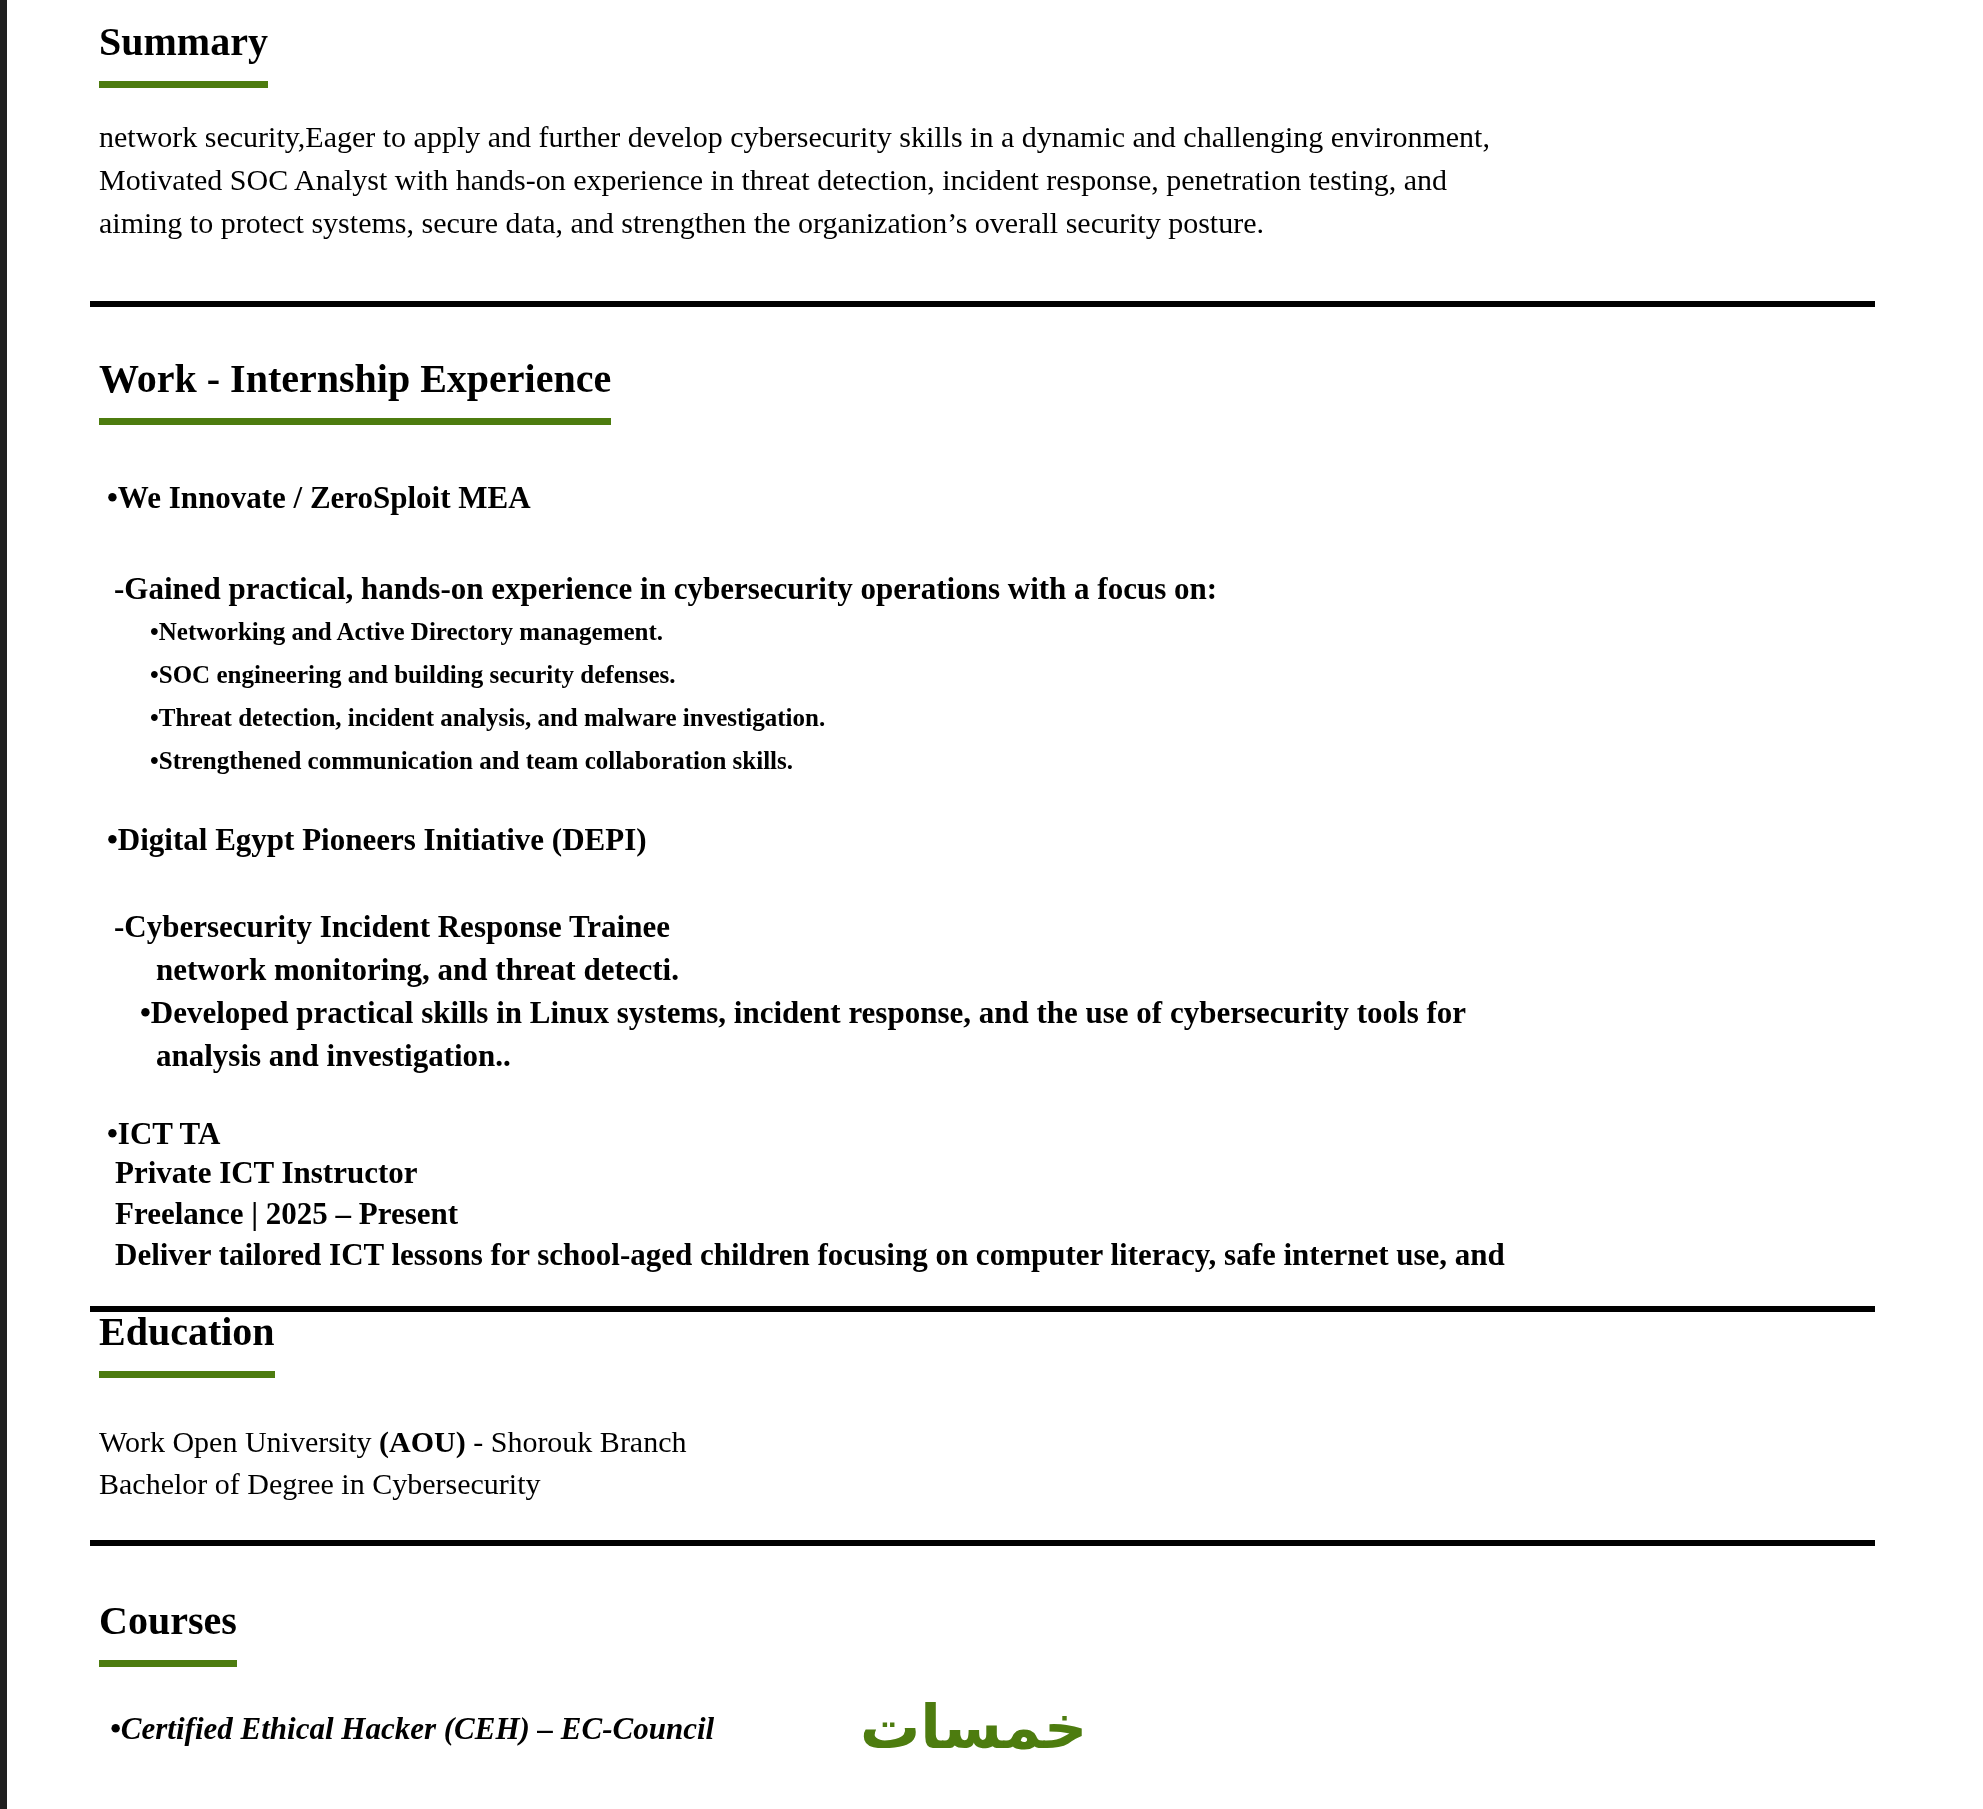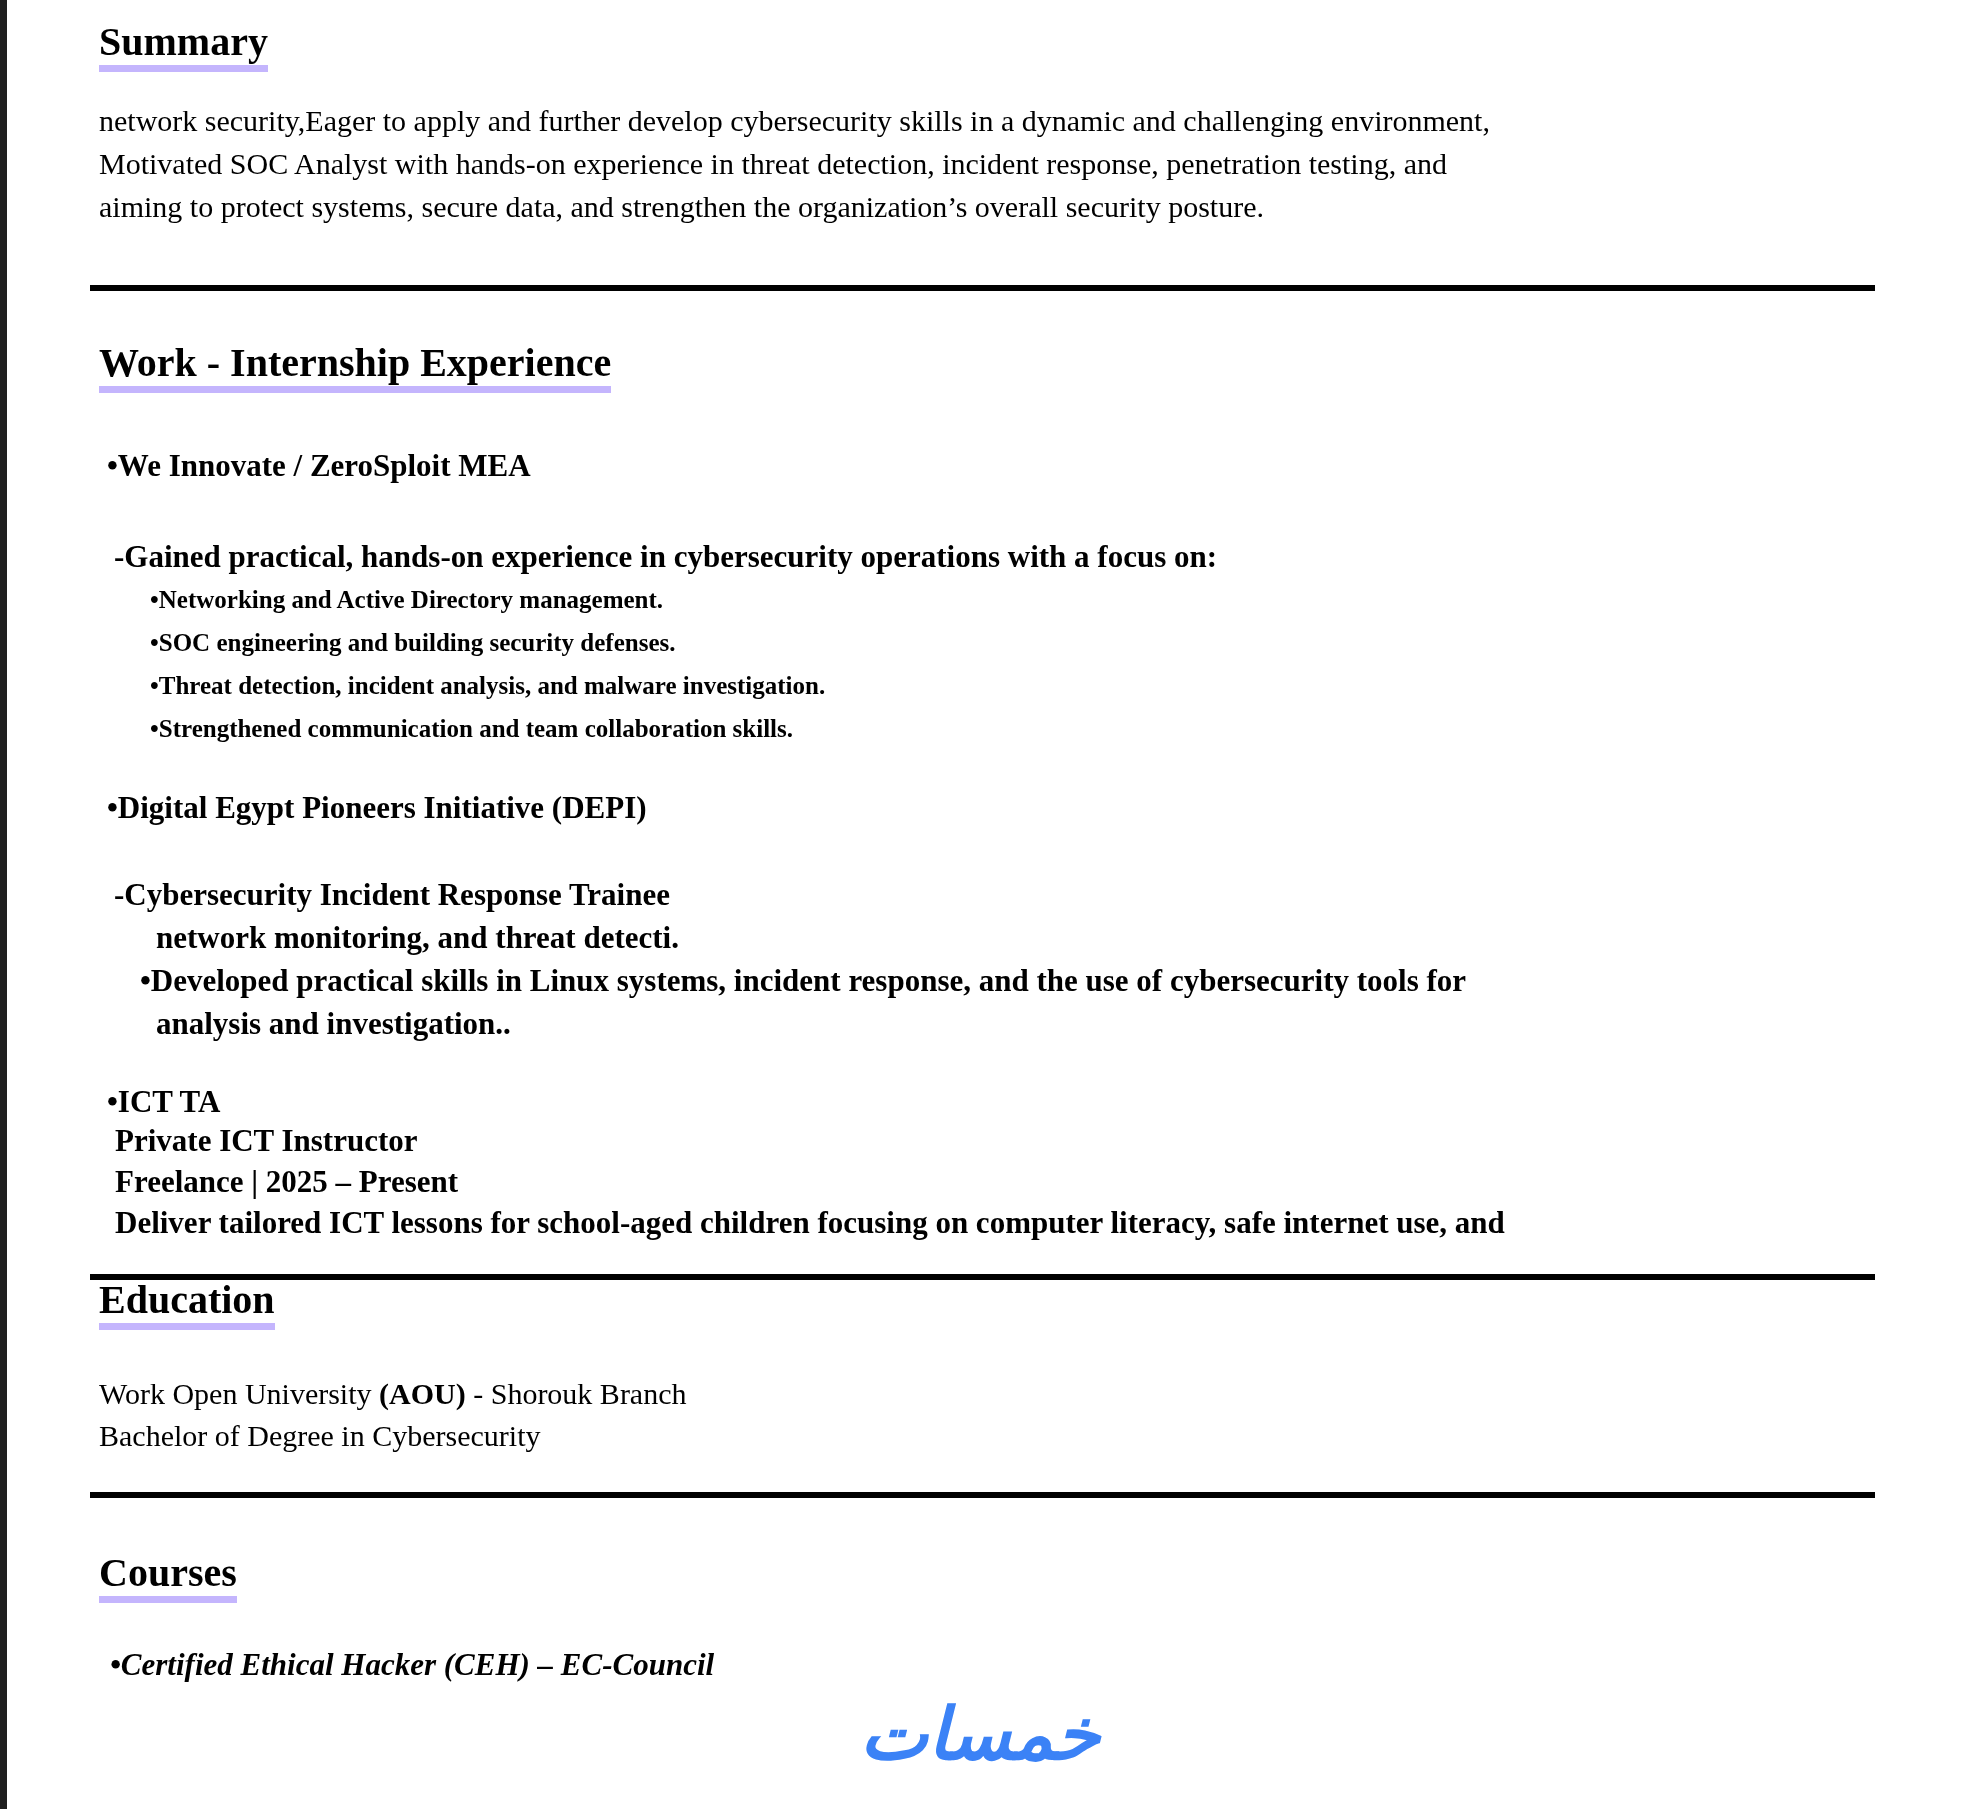--- a/index.html
+++ b/index.html
@@ -14,21 +14,21 @@
     width:7px; height:1809px; background:#1f1f1f;
   }
   .page {
     position:absolute; left:90px; top:0; width:1785px;
   }
   .sec-title {
     font-size:40px; font-weight:bold; line-height:40px;
     margin:0; padding-left:9px;
   }
   .sec-title .u {
-    display:inline-block; border-bottom:7px solid #c4b5fd; padding-bottom:3px;
+    display:inline-block; border-bottom:7px solid #4d7c0f; padding-bottom:19px;
   }
   p { margin:0; }
   .body-text { font-size:30px; line-height:43px; padding-left:9px; }
   .divider { border:none; height:6px; background:#000; margin:0; width:1785px; }
 
   .mt-sum   { margin-top:22px; }
   .mt-par   { margin-top:27px; }
   .mt-hr1   { margin-top:57px; }
   .mt-work  { margin-top:52px; }
   .mt-comp1 { margin-top:55px; }
@@ -49,22 +49,22 @@
   .bullet-b{ font-size:31px; font-weight:bold; line-height:43px; padding-left:50px; }
   .bullet-b-cont{ font-size:31px; font-weight:bold; line-height:43px; padding-left:66px; }
   .ict-line{ font-size:31px; font-weight:bold; line-height:41px; padding-left:25px; }
   .edu-line{ font-size:30px; line-height:42px; padding-left:9px; }
   .edu-line .b { font-weight:bold; }
   .course-item{ font-size:31px; font-weight:bold; font-style:italic; line-height:43px; padding-left:20px; }
 
   .watermark {
     position:absolute; left:860px; top:1692px;
     font-family:"DejaVu Sans", sans-serif;
-    font-size:72px; font-weight:bold; color:#3b82f6;
-    direction:rtl; user-select:none;font-style:italic;
+    font-size:60px; font-weight:bold; color:#4d7c0f;
+    direction:rtl; user-select:none;
   }
 </style>
 </head>
 <body>
 
 <div class="leftbar"></div>
 
 <div class="page">
 
   <h2 class="sec-title mt-sum"><span class="u">Summary</span></h2>

